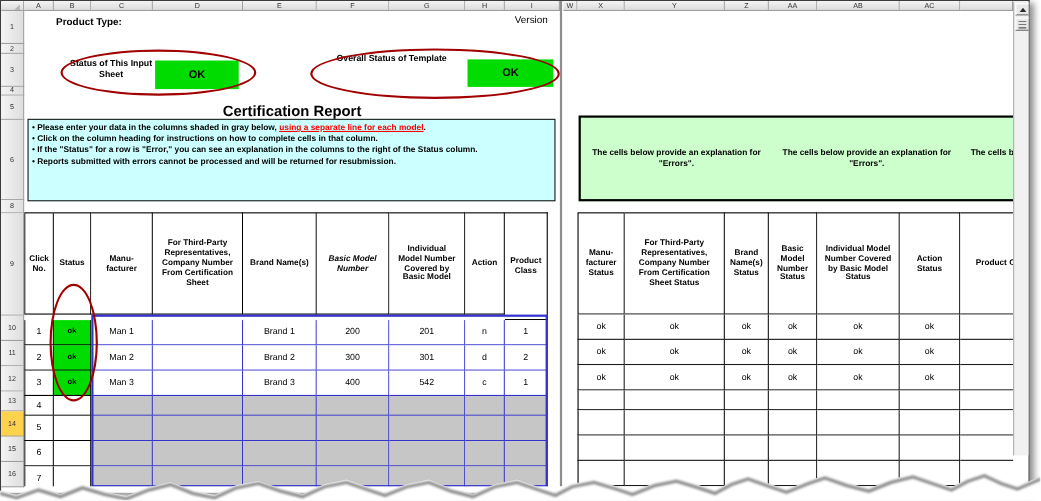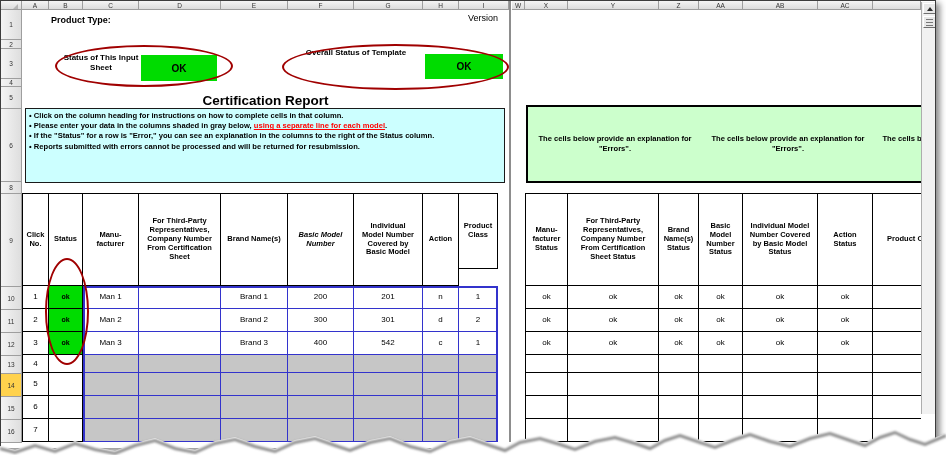--- a/index.html
+++ b/index.html
@@ -148,37 +148,37 @@
       <div class="abs ok-box" style="left:119px; top:45px; width:76px; height:26px;">OK</div>
       <div class="abs red-oval" style="left:33px; top:35px; width:178px; height:42px;"></div>
 
       <div class="abs status-label" style="left:268px; top:38px; width:132px;">Overall Status of Template</div>
       <div class="abs ok-box" style="left:403px; top:44px; width:78px; height:25px;">OK</div>
       <div class="abs red-oval" style="left:260px; top:34px; width:227px; height:46px;"></div>
 
       <div class="abs lbl" id="title">Certification Report</div>
 
       <div class="abs" id="instructions">
+          <div><span>• </span><span>Please enter your data in the columns shaded in gray below, </span><span class="em">using a separate line for each model</span><span>.</span></div>
           <div><span>• </span><span>Click on the column heading for instructions on how to complete cells in that column.</span></div>
-          <div><span>• </span><span>Please enter your data in the columns shaded in gray below, </span><span class="em">using a separate line for each model</span><span>.</span></div>
           <div><span>• </span><span>If the "Status" for a row is "Error," you can see an explanation in the columns to the right of the Status column.</span></div>
           <div><span>• </span><span>Reports submitted with errors cannot be processed and will be returned for resubmission.</span></div>
         </div>
 
       <div class="abs sheet-table" id="left-table" style="left:0; top:183px;">
           <div class="trow hrow">
             <div class="tcell first" style="width: 27px; height: 93px;">Click No.</div>
             <div class="tcell" style="width: 34px; height: 93px;">Status</div>
             <div class="tcell" style="width: 56px; height: 93px;">Manu-facturer</div>
             <div class="tcell" style="width: 82px; height: 93px;">For Third-Party Representatives, Company Number From Certification Sheet</div>
             <div class="tcell" style="width: 67px; height: 93px;">Brand Name(s)</div>
             <div class="tcell" style="width: 66px; height: 93px; font-style: italic;">Basic Model Number</div>
             <div class="tcell" style="width: 69px; height: 93px;">Individual Model Number Covered by Basic Model</div>
             <div class="tcell" style="width: 36px; height: 93px;">Action</div>
-            <div class="tcell" style="width: 39px; height: 76px;">Product Class</div>
+            <div class="tcell" style="width: 39px; height: 98px;">Product Class</div>
           </div>
           <div class="trow drow">
             <div class="tcell first" style="width: 27px; height: 23px;">1</div>
             <div class="tcell okcell" style="width: 34px; height: 23px;">ok</div>
             <div class="tcell blue" style="width: 56px; height: 23px;">Man 1</div>
             <div class="tcell blue" style="width: 82px; height: 23px;"></div>
             <div class="tcell blue" style="width: 67px; height: 23px;">Brand 1</div>
             <div class="tcell blue" style="width: 66px; height: 23px;">200</div>
             <div class="tcell blue" style="width: 69px; height: 23px;">201</div>
             <div class="tcell blue" style="width: 36px; height: 23px;">n</div>

